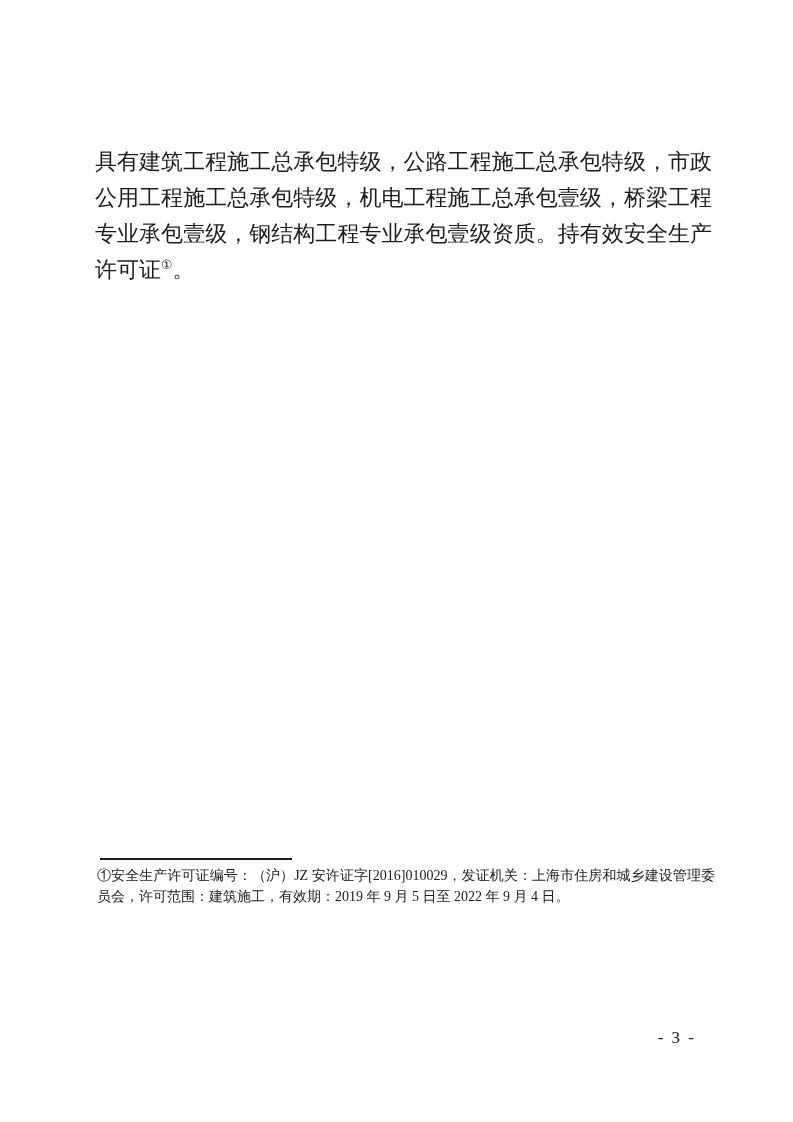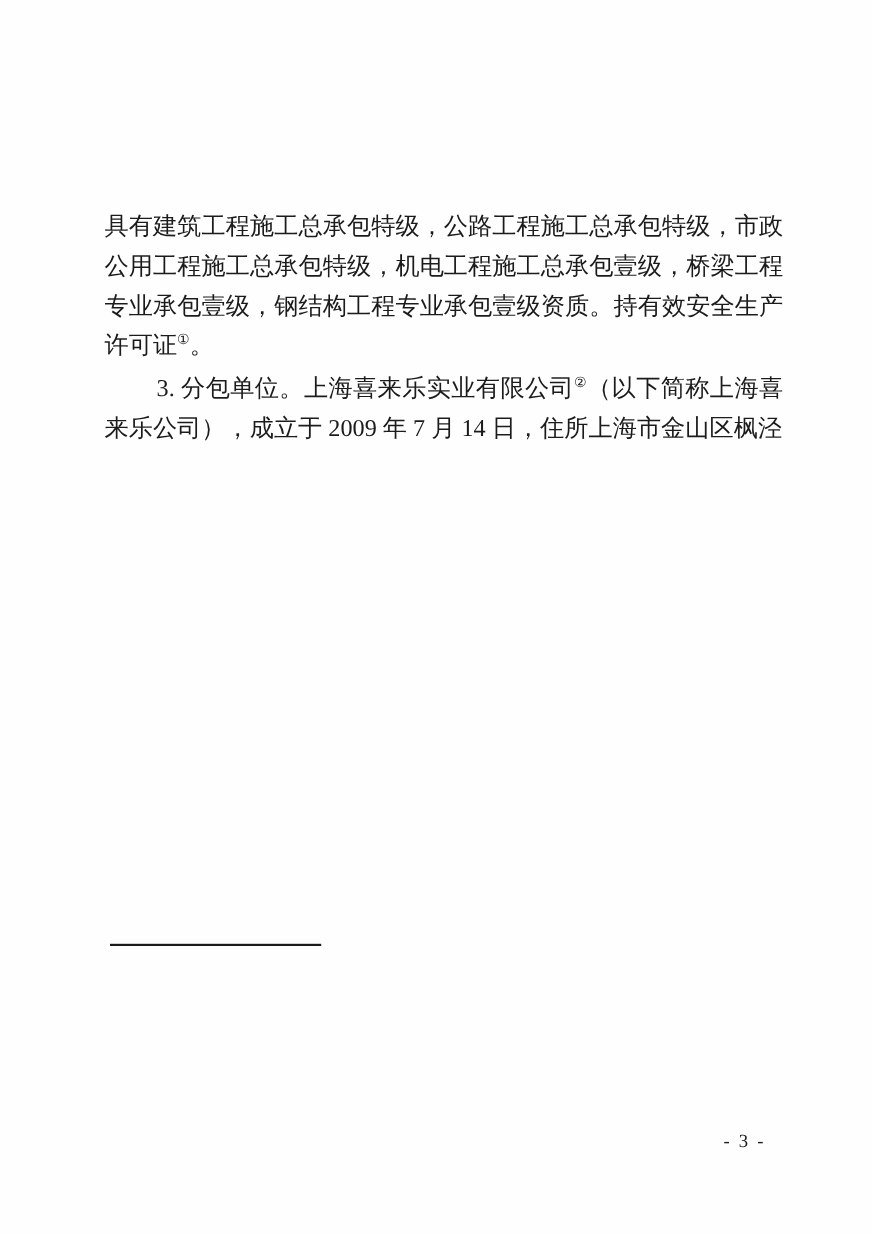--- a/index.html
+++ b/index.html
@@ -18,21 +18,20 @@
     color: #1b1b1b;
   }
   .body-text {
     position: absolute;
     left: 95px;
     top: 144px;
     width: 617px;
     font-size: 22px;
     line-height: 36px;
     text-align: justify;
-    margin-top: 44px;
   }
   .body-text p {
     margin: 0;
   }
   .body-text p + p {
     margin-top: 3px;
   }
   .body-text p.indent {
     text-indent: 2.15em;
   }
@@ -74,24 +73,24 @@
 <body>
 
 <div class="page">
 
   <div class="body-text">
 
     <p><span>具有建筑工程施工总承包特级，公路工程施工总承包特级，市政公用工程施工总承包特级，机电工程施工总承包壹级，桥梁工程专业承包壹级，钢结构工程专业承包壹级资质。持有效安全生产许可证</span><sup class="fn-ref">①</sup><span>。</span></p>
 
 
 
-    <p class="indent"><span>3. 分包单位。上海喜来乐实业有限公司</span><sup class="fn-ref">②</sup><span>（以下简称上海喜来乐公司），成立于 2009 年 7 月 14 日，住所上海市金山区枫泾</span></p>
 
   </div>
 
   <div class="footnote-divider"></div>
 
   <div class="footnotes">
+    <p>①安全生产许可证编号：（沪）JZ 安许证字[2016]010029，发证机关：上海市住房和城乡建设管理委员会，许可范围：建筑施工，有效期：2019 年 9 月 5 日至 2022 年 9 月 4 日。</p>
   </div>
 
   <div class="page-number">- 3 -</div>
 
 </div>
 
 </body></html>

